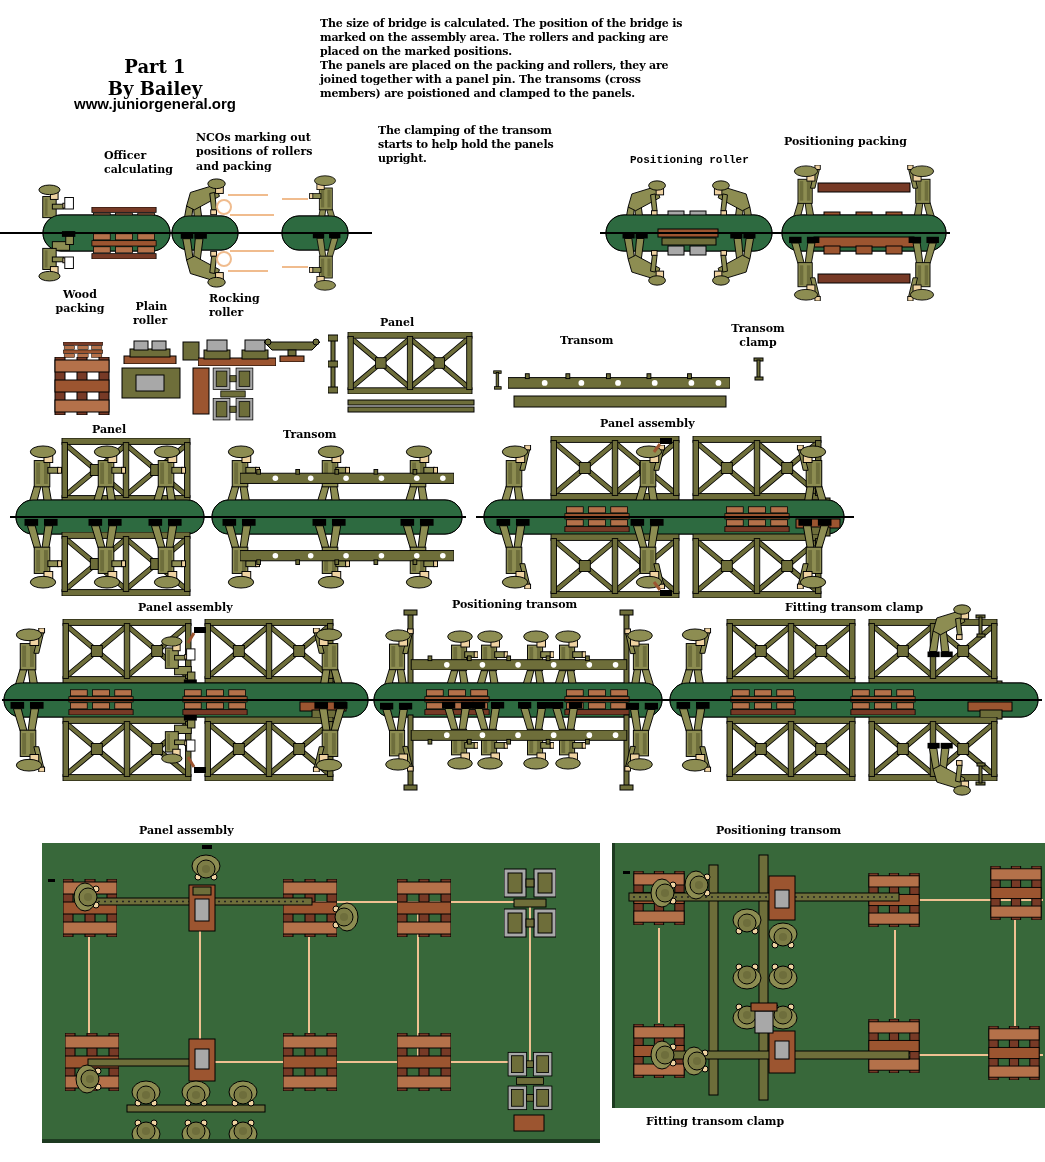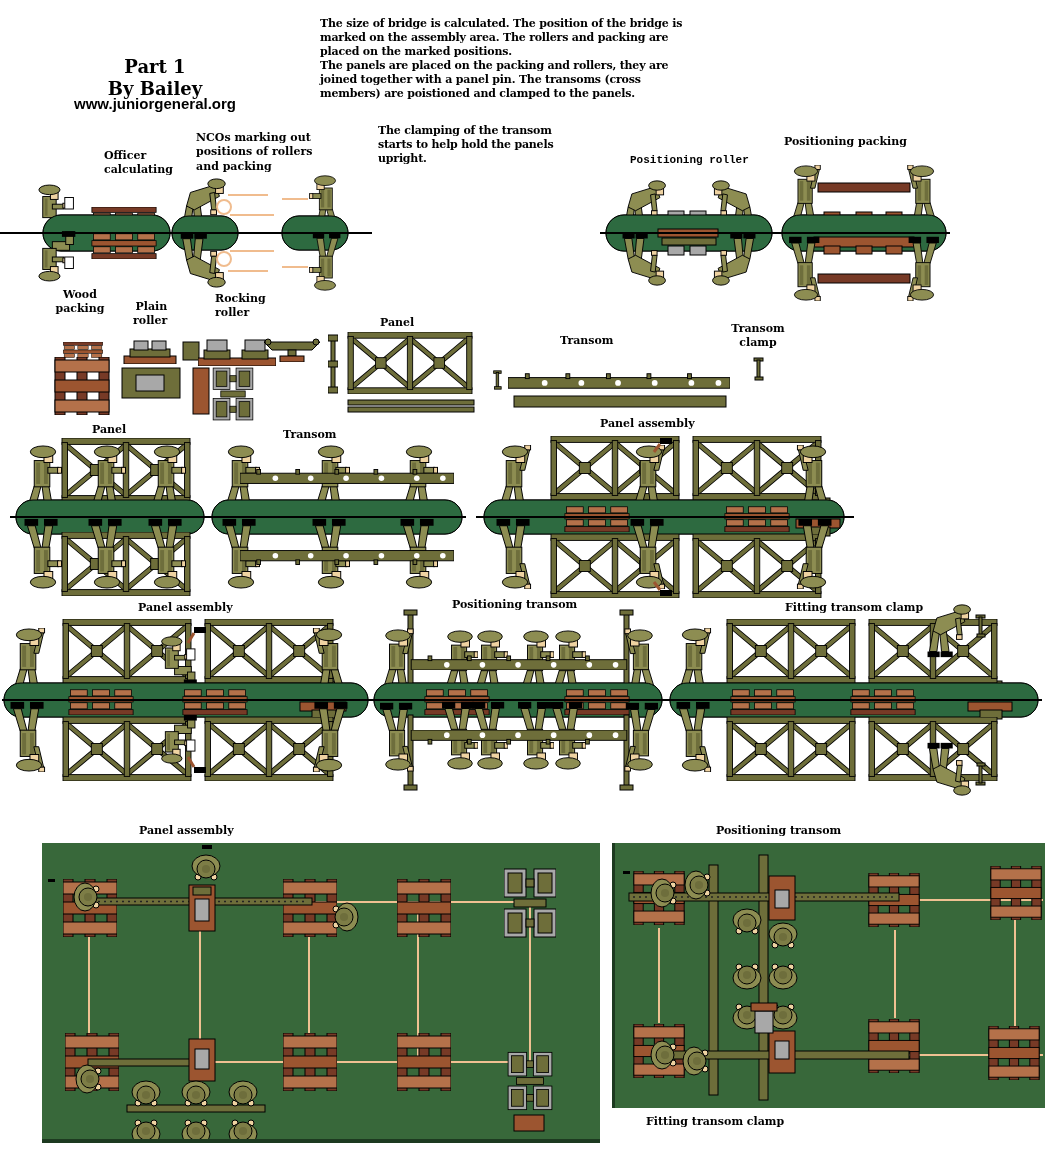--- a/index.html
+++ b/index.html
@@ -264,21 +264,21 @@
         </g>
       <rect x="40" y="20" width="92" height="9" class="f-wd sk"></rect>
     </g>
     <use href="#m4" transform="translate(0,140) scale(1,-1)"></use>
   </svg>
 
   <div class="abs lbl ctr" style="left: 40px; top: 288px; width: 80px; white-space: pre;">Wood
 packing</div>
   <div class="abs lbl" style="left: 133px; top: 300px; white-space: pre; text-align: right;">Plain
 roller</div>
-  <div class="abs lbl" style="left: 215px; top: 292px; white-space: pre;">Rocking
+  <div class="abs lbl" style="left: 209px; top: 292px; white-space: pre;">Rocking
 roller</div>
   <div class="abs lbl" style="left: 380px; top: 316px; white-space: pre;">Panel</div>
   <div class="abs lbl" style="left: 560px; top: 334px; white-space: pre;">Transom</div>
   <div class="abs lbl ctr" style="left: 722px; top: 322px; width: 72px; white-space: pre;">Transom
 clamp</div>
 
   <svg class="fig" style="left:40px;top:330px;" width="700px" height="95">
     <use href="#sy-pside" x="13" y="12" width="60" height="16"></use>
     <use href="#sy-ptop" x="11" y="27" width="62" height="58"></use>
     <use href="#sy-rplain" x="82" y="8" width="56" height="26"></use>

